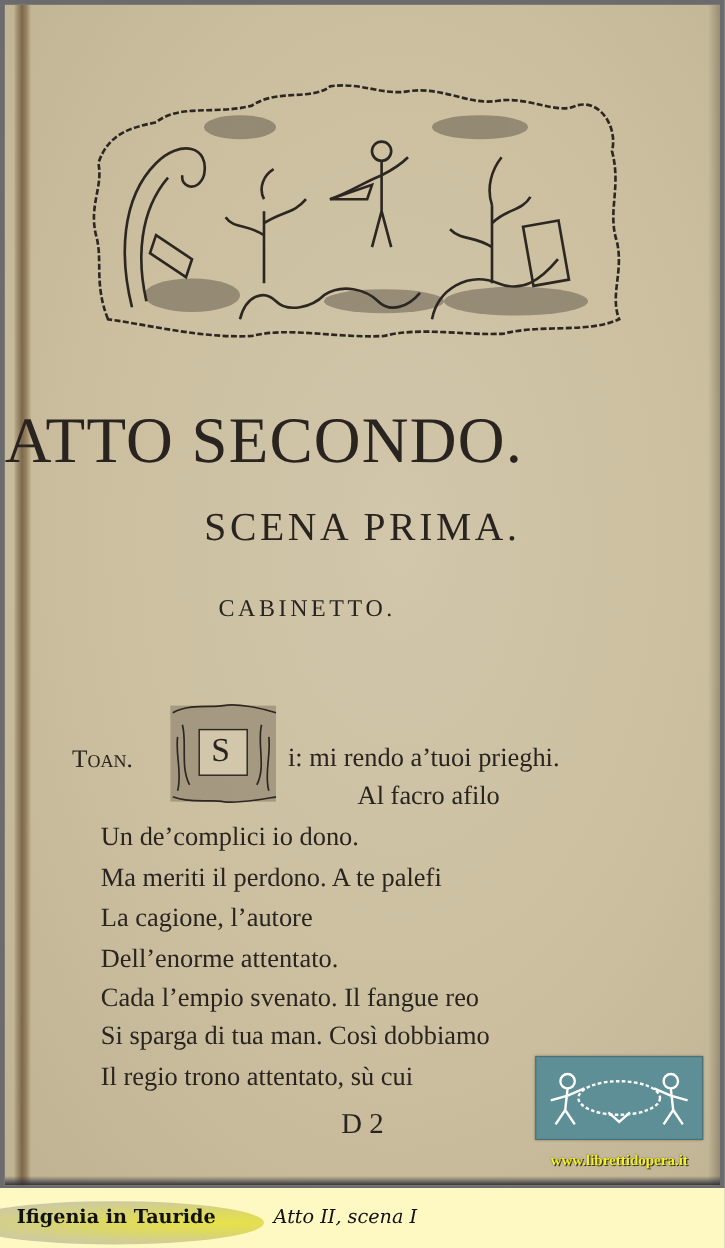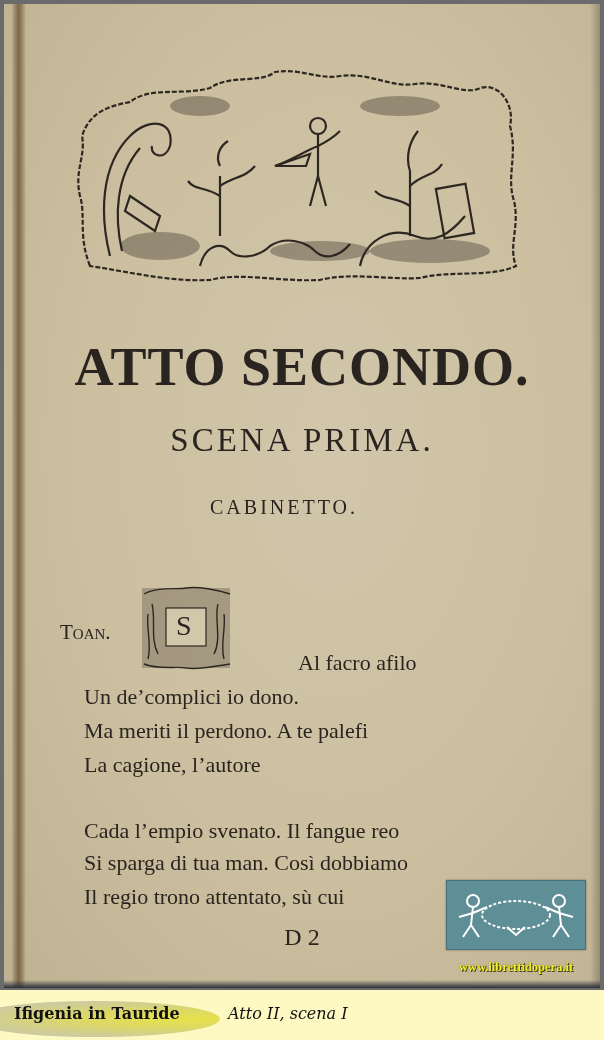--- a/index.html
+++ b/index.html
@@ -10,26 +10,26 @@
     background: radial-gradient(ellipse at 55% 45%, #d2c6ab 0%, #cbbf9f 55%, #bfb293 100%);
     overflow:hidden;
   }
   .page .spine { position:absolute; left:8px; top:0; width:14px; height:984px;
     background: linear-gradient(to right, #b6a886 0%, #6f5a3e 45%, #8e7756 70%, #c4b694 100%); opacity:.85; }
   .page .edge-right { position:absolute; right:0; top:0; width:10px; height:984px;
     background: linear-gradient(to right, rgba(0,0,0,0) 0%, rgba(70,60,45,.35) 100%); }
   .page .bottom-shadow { position:absolute; left:0; bottom:0; width:596px; height:8px;
     background: linear-gradient(to bottom, rgba(0,0,0,0), #2c2f3a); }
   .ornament { position:absolute; left:66px; top:62px; width:454px; height:216px; }
-  .act-title { position:absolute; left:0; width:596px; top:332px; text-align:center;
-    font-family:"Liberation Serif", serif; font-size:54px; letter-spacing:1px; color:#2a2420;font-weight:bold; }
+  .act-title { position:absolute; left:0; width:596px; top:332px; 
+    font-family:"Liberation Serif", serif; font-size:54px; letter-spacing:1px; color:#2a2420; }
   .scene-title { position:absolute; left:0; width:596px; top:418px; text-align:center;
     font-family:"Liberation Serif", serif; font-size:33px; letter-spacing:3px; color:#2a2420; }
   .setting { position:absolute; left:0; width:504px; top:492px; text-align:center;
-    font-family:"Liberation Serif", serif; font-size:20px; letter-spacing:3px; color:#2a2420;padding-left:28px; }
+    font-family:"Liberation Serif", serif; font-size:20px; letter-spacing:3px; color:#2a2420; }
   .characters { position:absolute; left:0; width:596px; top:532px; text-align:center;
     font-family:"Liberation Serif", serif; font-size:25px; letter-spacing:1px; color:#2a2420; }
   .speaker { position:absolute; left:56px; top:616px; font-family:"Liberation Serif", serif; font-size:21px; color:#2a2420; font-variant:small-caps; }
   .dropcap { position:absolute; left:134px; top:580px; width:96px; height:88px; }
   .verse { position:absolute; font-family:"Liberation Serif", serif; font-size:22px; color:#2a2420; white-space:nowrap; }
   .page-sig { position:absolute; left:0; width:596px; top:920px; text-align:center;
     font-family:"Liberation Serif", serif; font-size:24px; color:#2a2420; }
   .logo { position:absolute; left:446px; top:880px; width:138px; height:68px; background:#5f8f96;
     border:1px solid #4a7177; box-shadow:0 0 2px rgba(0,0,0,.4); }
   .logo-url { position:absolute; left:446px; top:960px; width:140px; text-align:center;
@@ -86,24 +86,26 @@
           <path d="M6,10 C20,2 40,6 48,4 C60,2 80,6 92,10"></path>
           <path d="M6,80 C20,86 40,82 48,84 C60,86 80,82 92,80"></path>
           <path d="M10,30 C8,45 14,60 10,75 M86,30 C88,45 82,60 86,75"></path>
           <path d="M14,20 C18,35 12,55 20,70 M80,20 C76,35 84,55 76,70"></path>
         </g>
         <rect x="28" y="24" width="40" height="38" fill="#d2c6ab" stroke="#2d2722" stroke-width="1.2"></rect>
       </svg>
       <span style="position:absolute;left:38px;top:26px;font-family:'Liberation Serif',serif;font-size:28px;color:#2a2420;">S</span>
     </div>
 
+    <div class="verse" style="left:236px;top:614px;">i: mi rendo a’tuoi prieghi.</div>
     <div class="verse" style="left:294px;top:646px;">Al facro afilo</div>
     <div class="verse" style="left:80px;top:680px;">Un de’complici io dono.</div>
     <div class="verse" style="left:80px;top:714px;">Ma meriti il perdono.  A te palefi</div>
     <div class="verse" style="left:80px;top:748px;">La cagione, l’autore</div>
+    <div class="verse" style="left:80px;top:782px;">Dell’enorme attentato.</div>
     <div class="verse" style="left:80px;top:814px;">Cada l’empio svenato.  Il fangue reo</div>
     <div class="verse" style="left:80px;top:846px;">Si sparga di tua man.  Così dobbiamo</div>
     <div class="verse" style="left:80px;top:880px;">Il regio trono attentato, sù cui</div>
 
     <div class="page-sig">D 2</div>
 
     <div class="bottom-shadow"></div>
   </div>
 
   <div class="logo">

